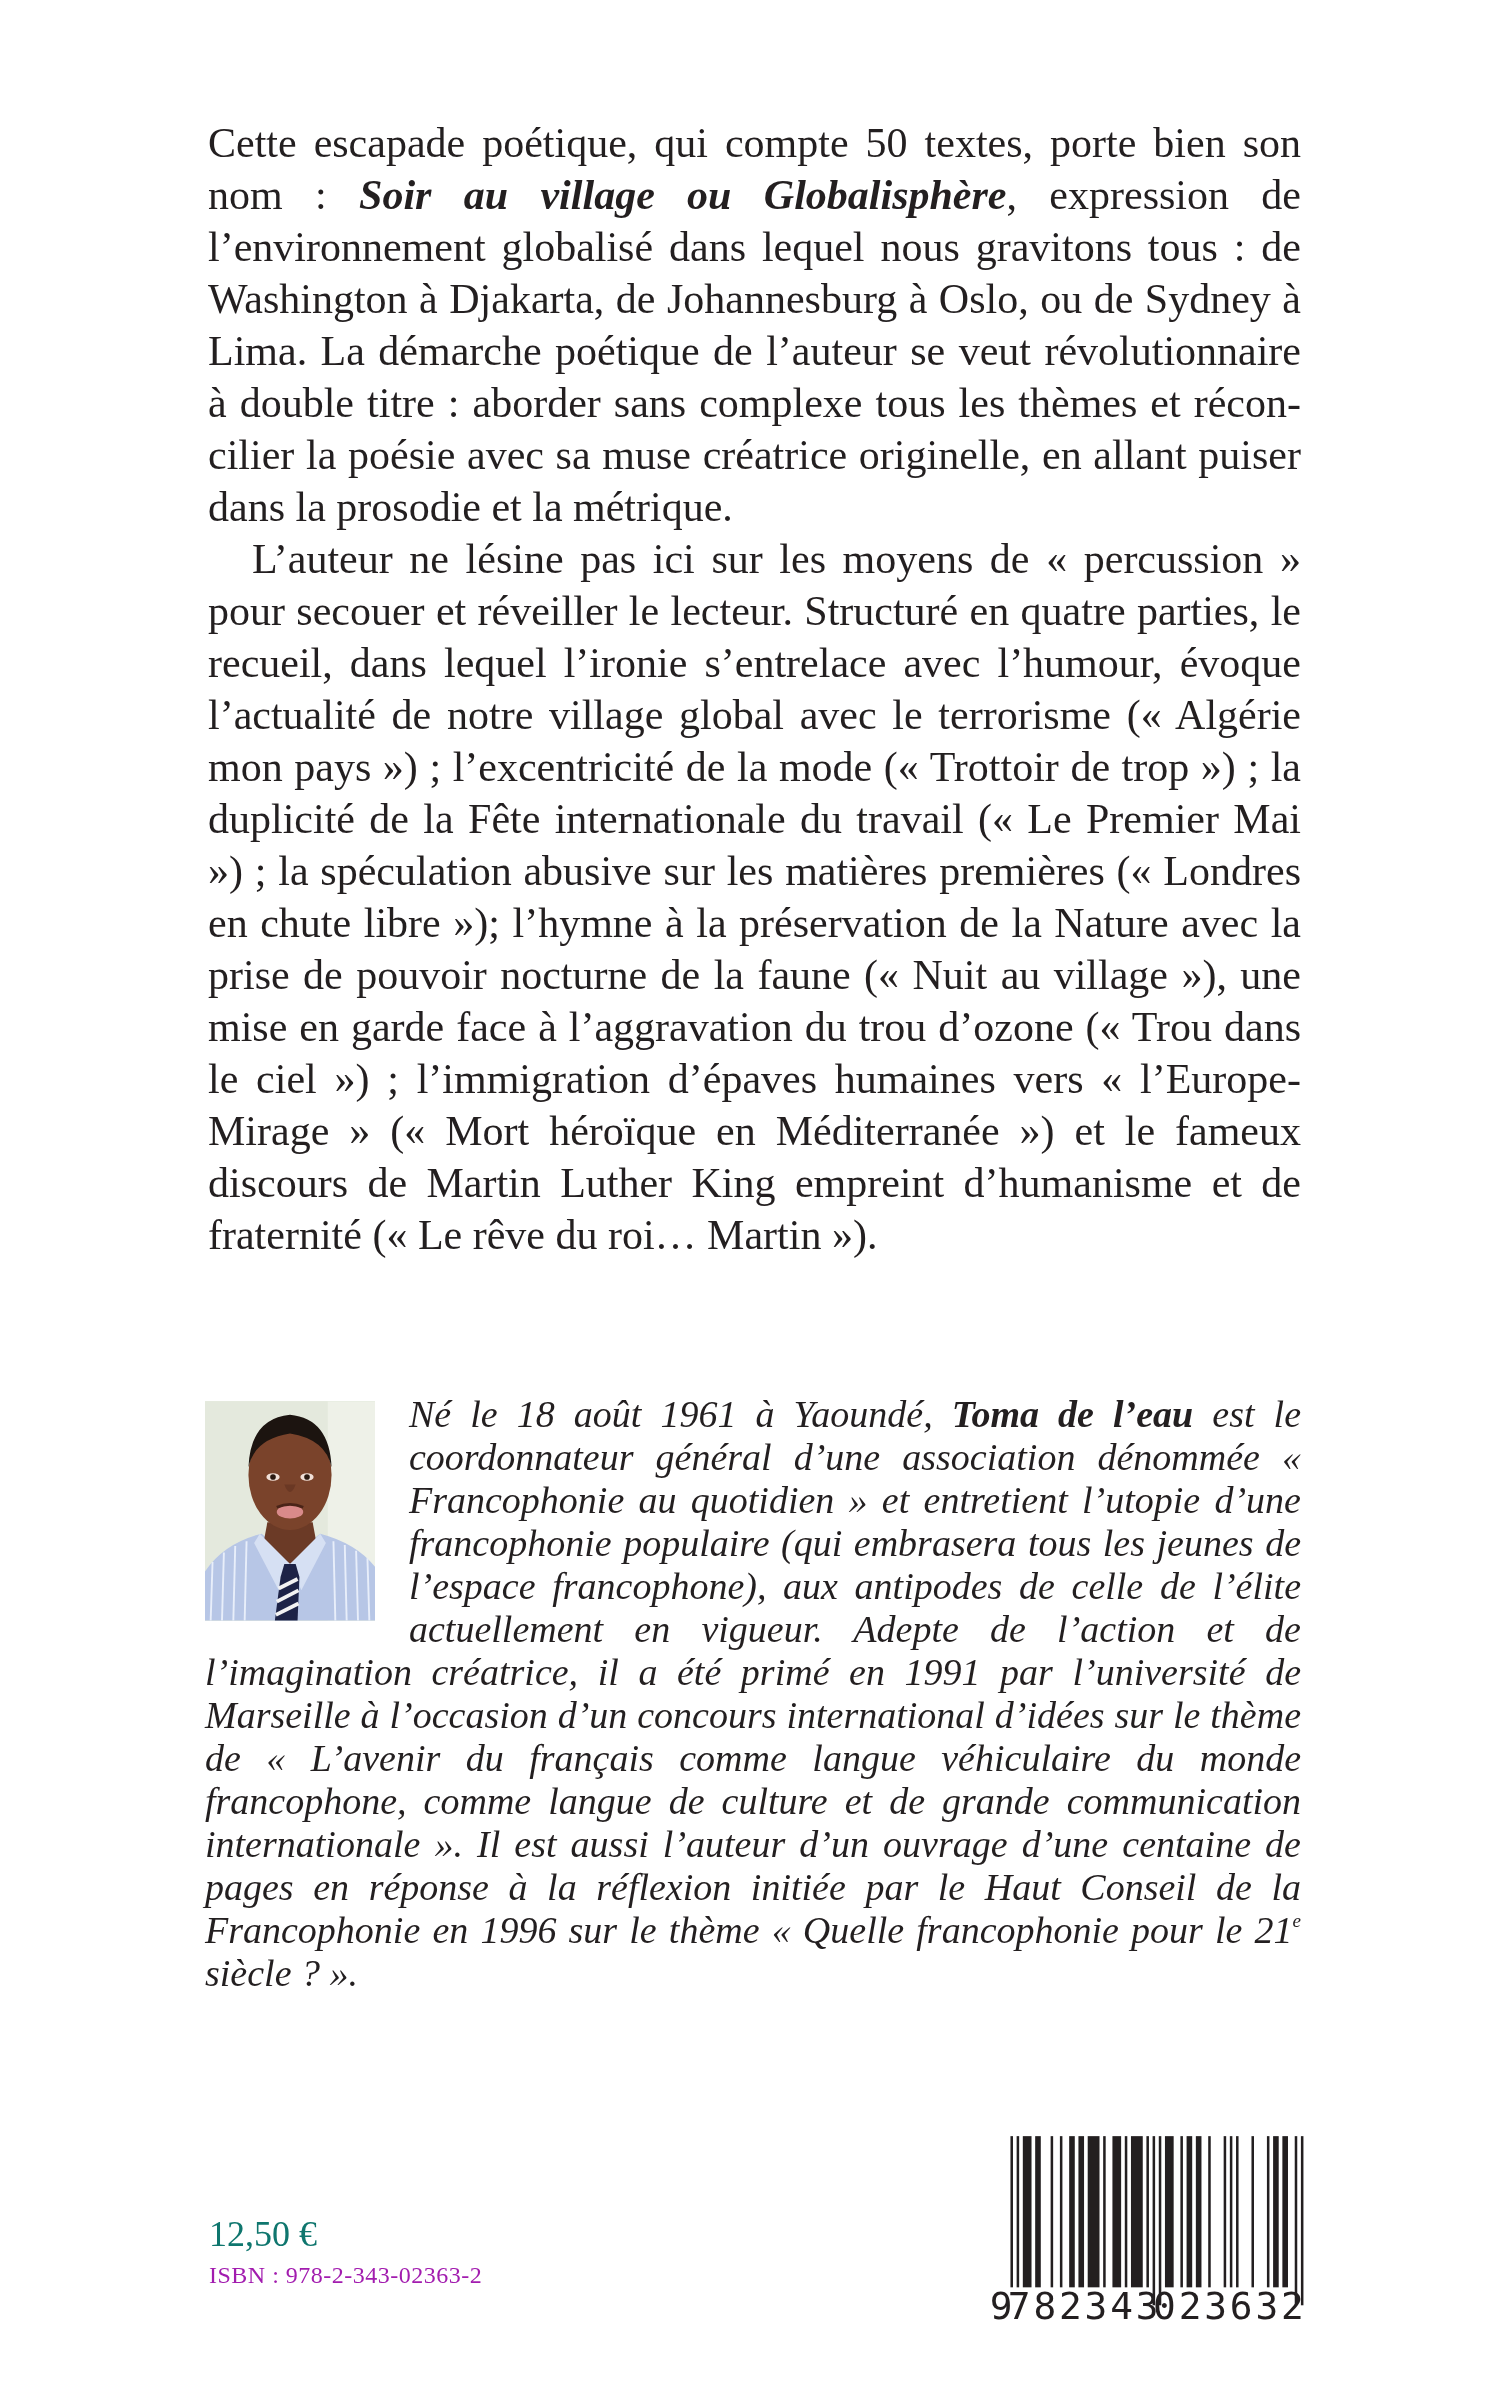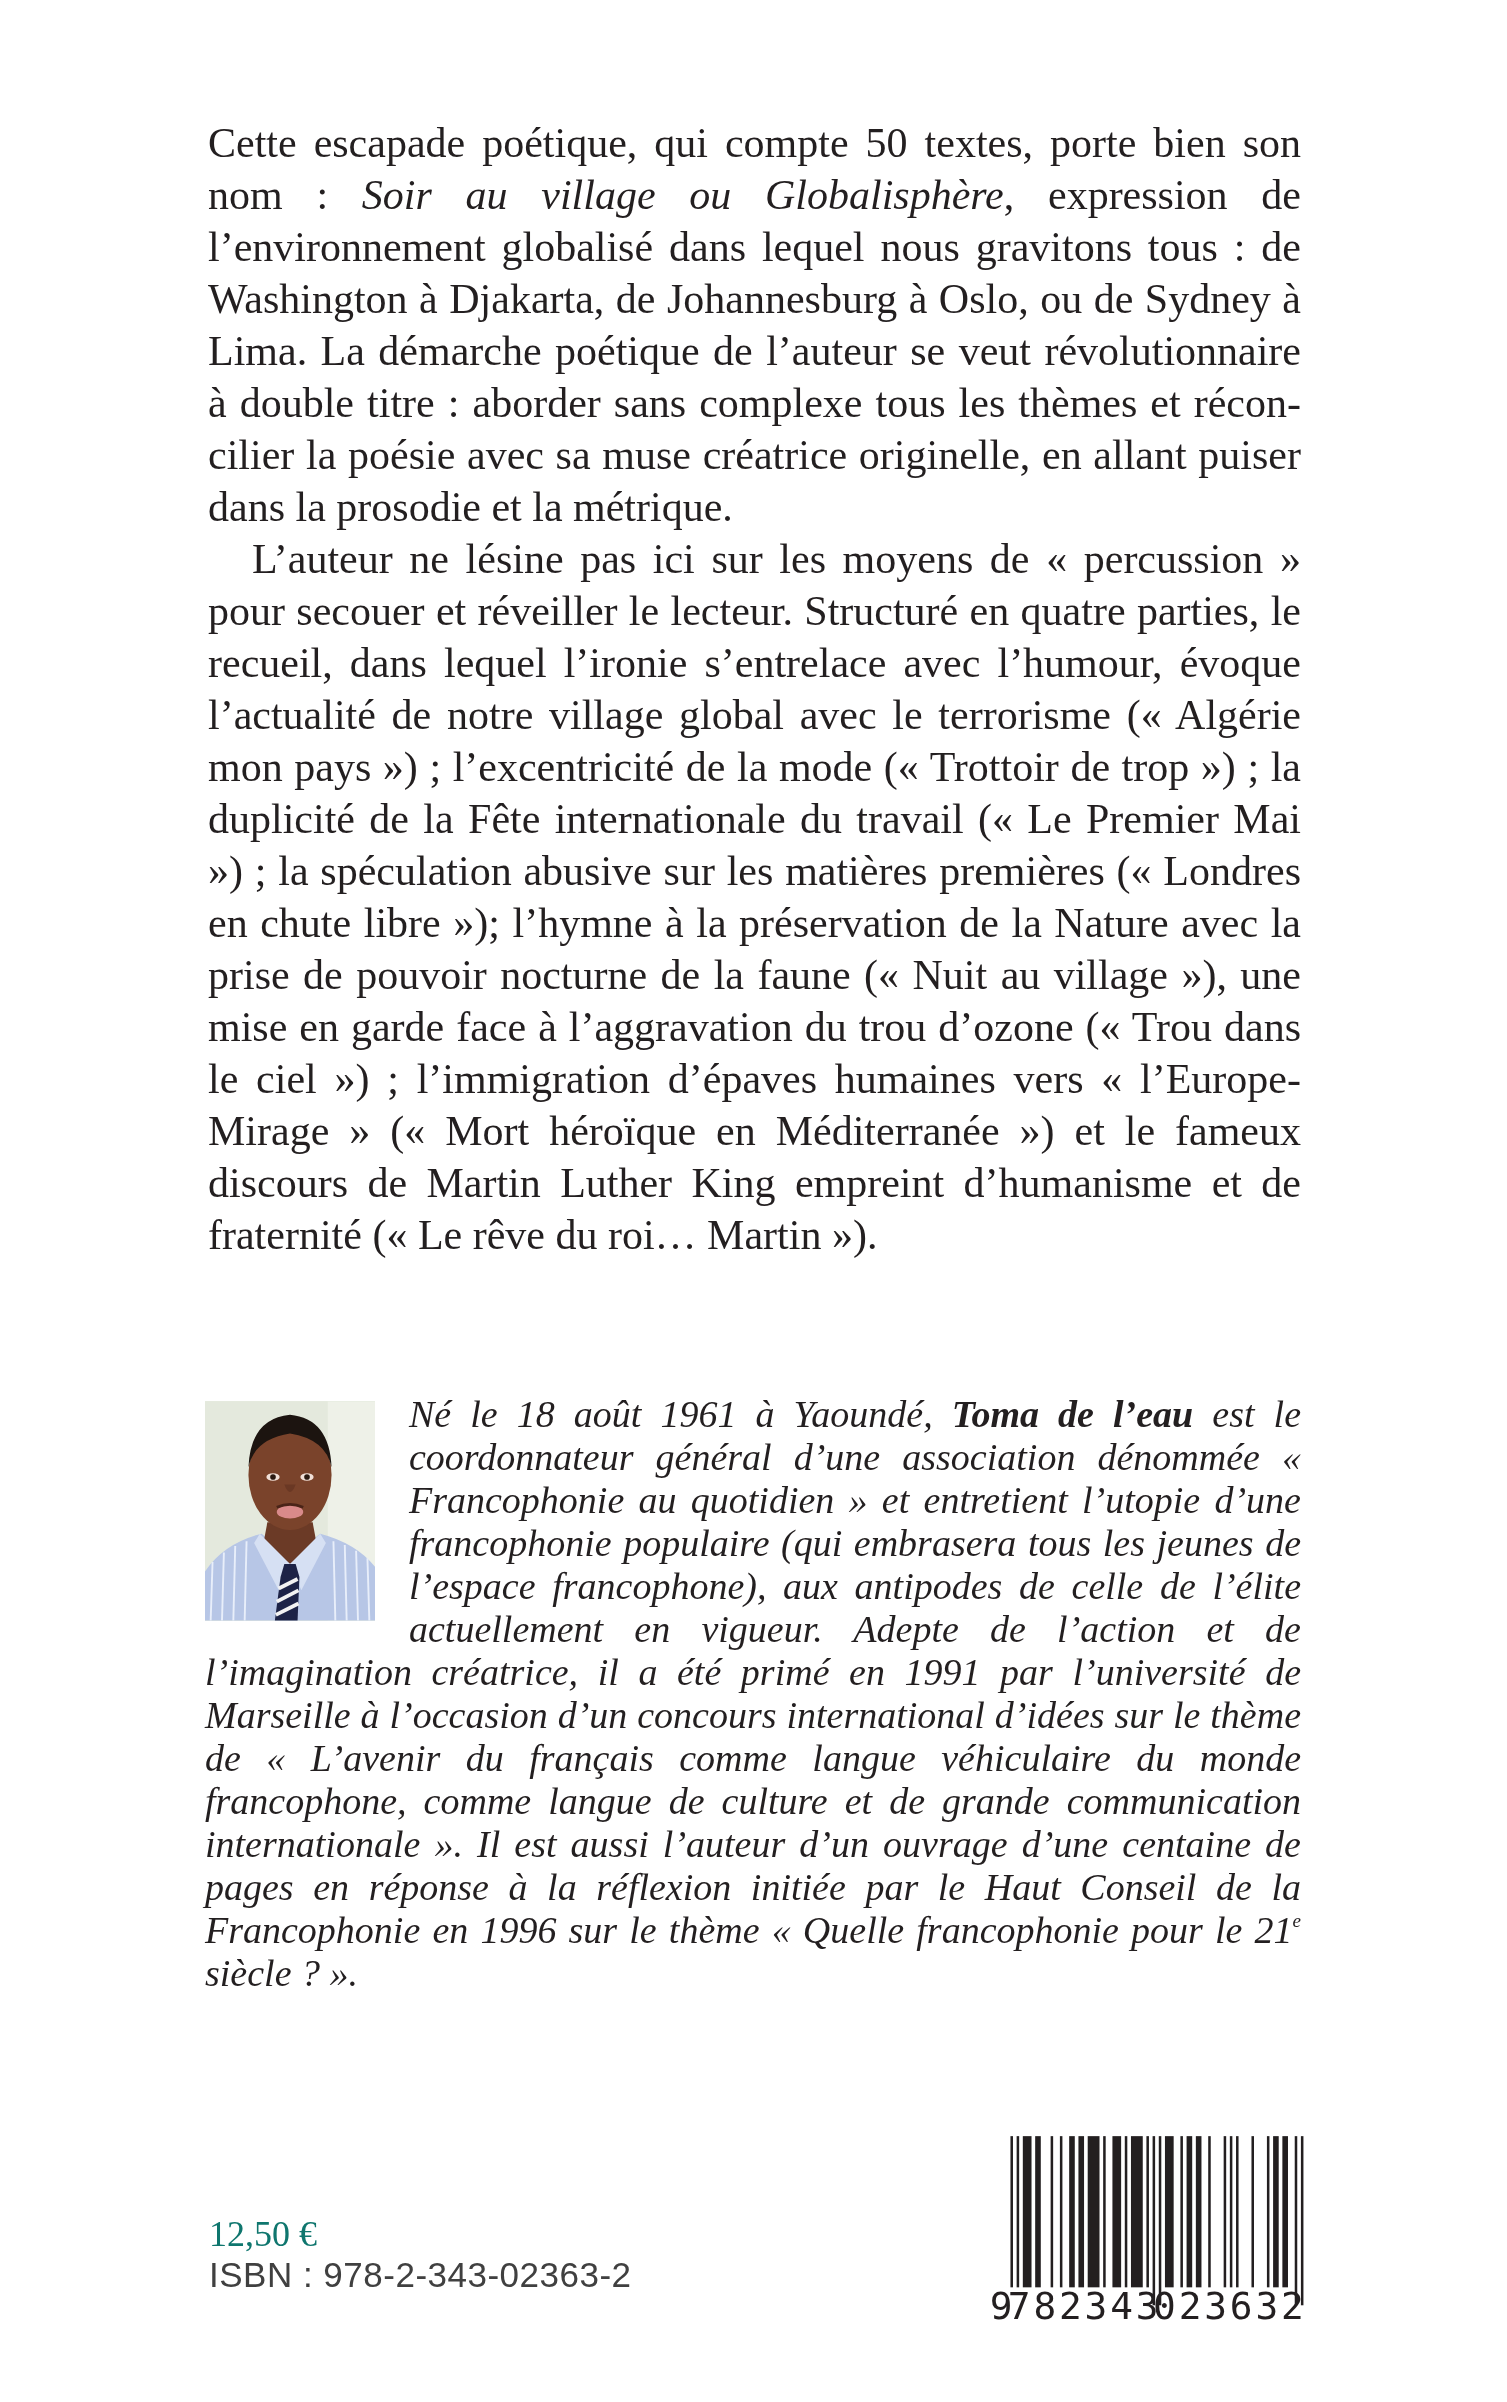--- a/index.html
+++ b/index.html
@@ -8,21 +8,21 @@
 
   .body-text {
     position: absolute; left: 208px; top: 117px; width: 1093px;
     font-family: "Liberation Serif", "DejaVu Serif", serif;
     font-size: 42px; line-height: 52px;
     text-align: justify; hyphens: manual;
     color: #231f20;
   }
   .body-text p { margin: 0; }
   .body-text p.indent { text-indent: 44px; }
-  .body-text em { font-style: italic; }
+  .body-text em { font-style: italic; font-weight: bold; }
 
   .bio {
     position: absolute; left: 205px; top: 1393px; width: 1096px;
     font-family: "Liberation Serif", "DejaVu Serif", serif;
     font-style: italic; font-size: 38px; line-height: 43px;
     text-align: justify; color: #231f20;
   }
   .bio .photo {
     float: left; width: 170px; height: 220px; margin: 7.6px 34px 5.7px 0;
     background: #e6eadf; overflow: hidden;
@@ -31,22 +31,22 @@
   .bio strong { font-weight: bold; font-style: italic; margin-top: 12px; }
   .bio sup { font-size: 0.5em; vertical-align: 0.85em; line-height: 0; }
 
   .price {
     position: absolute; left: 209px; top: 2213px;
     font-family: "Liberation Serif", "DejaVu Serif", serif;
     font-size: 36px; line-height: 42px; color: #0f766e;
   }
   .isbn {
     position: absolute; left: 209px; top: 2256px;
-    font-family: Liberation Sans, sans-serif;
-    font-size: 35px; line-height: 38px; color: #404040; letter-spacing: 0.5px;
+    font-family: Liberation Serif, serif;
+    font-size: 24px; line-height: 38px; color: #a21caf; letter-spacing: 0.5px;
   }
 
   .barcode {
     position: absolute; left: 984px; top: 2136px; width: 326px; height: 194px;
   }
   .barcode svg { display: block; }
 </style>
 </head>
 <body>
 

